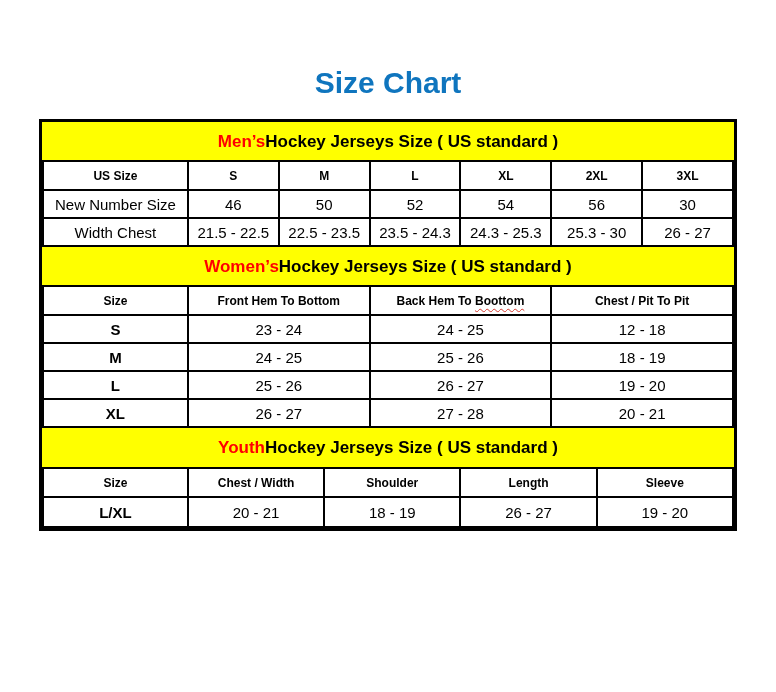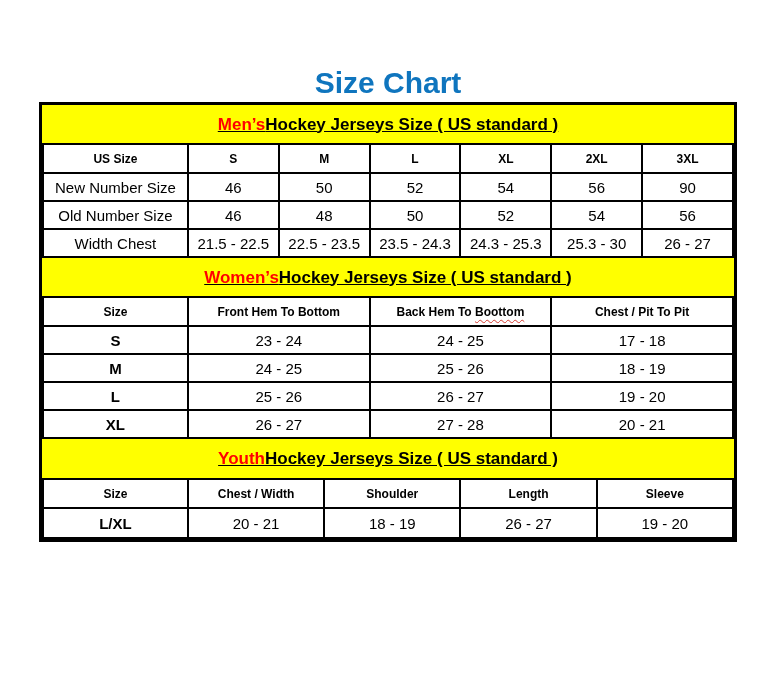--- a/index.html
+++ b/index.html
@@ -17,35 +17,35 @@
     margin-left: 39px;
   }
   .page-title {
     text-align: center;
     color: var(--title-color, #0F75BE);
     font-size: 30px;
     font-weight: bold;
     letter-spacing: 0px;
     margin: 0;
     padding-top: 64px;
+    padding-bottom: 17px;
     line-height: 38px;
   }
   .chart-wrap {
     border: 3px solid #000000;
   }
   .band {
     background: var(--band-bg, #FFFF00);
     height: 38px;
     display: flex;
     align-items: center;
     justify-content: center;
     font-weight: bold;
     font-size: 17px;
     line-height: 1;
-    text-decoration: underline;
   }
   .band-youth { height: 39px; }
   .band .hl { color: var(--highlight-color, #FF0000); }
   table {
     width: 100%;
     border-collapse: collapse;
     table-layout: fixed;
   }
   th, td {
     border: 2px solid #000000;
@@ -109,30 +109,21 @@
           </tr>
         </thead>
         <tbody>
           <tr>
             <td>New Number Size</td>
             <td>46</td>
             <td>50</td>
             <td>52</td>
             <td>54</td>
             <td>56</td>
-            <td>90</td>
-          </tr>
-          <tr>
-            <td>Old Number Size</td>
-            <td>46</td>
-            <td>48</td>
-            <td>50</td>
-            <td>52</td>
-            <td>54</td>
-            <td>56</td>
+            <td>30</td>
           </tr>
           <tr>
             <td>Width Chest</td>
             <td>21.5 - 22.5</td>
             <td>22.5 - 23.5</td>
             <td>23.5 - 24.3</td>
             <td>24.3 - 25.3</td>
             <td>25.3 - 30</td>
             <td>26 - 27</td>
           </tr>
@@ -156,21 +147,21 @@
             <th>Front Hem To Bottom</th>
             <th>Back Hem To <span class="wavy">Boottom</span></th>
             <th>Chest / Pit To Pit</th>
           </tr>
         </thead>
         <tbody>
           <tr>
             <td class="bold">S</td>
             <td>23 - 24</td>
             <td>24 - 25</td>
-            <td>17 - 18</td>
+            <td>12 - 18</td>
           </tr>
           <tr>
             <td class="bold">M</td>
             <td>24 - 25</td>
             <td>25 - 26</td>
             <td>18 - 19</td>
           </tr>
           <tr>
             <td class="bold">L</td>
             <td>25 - 26</td>

